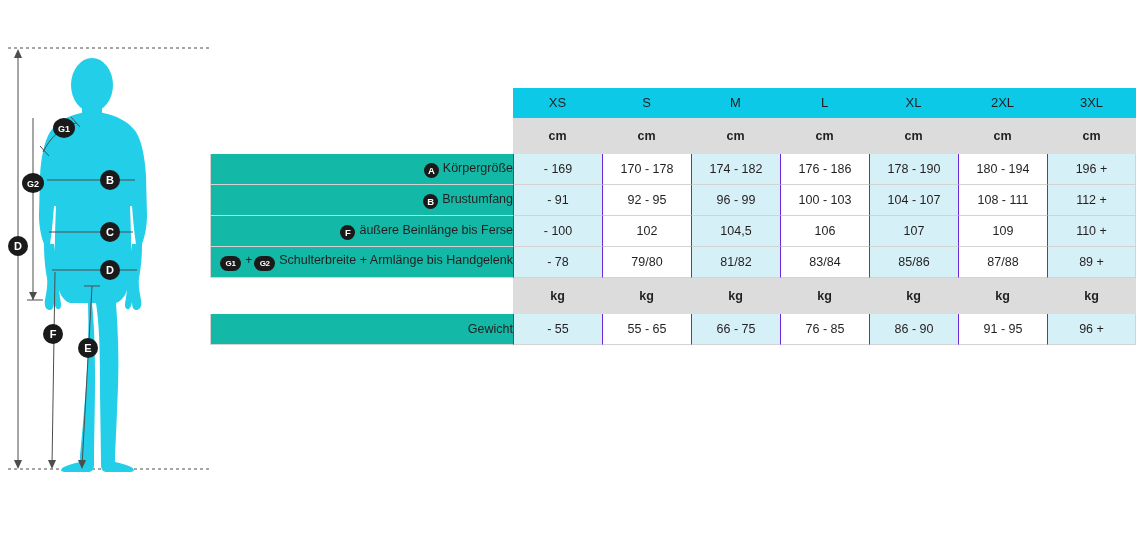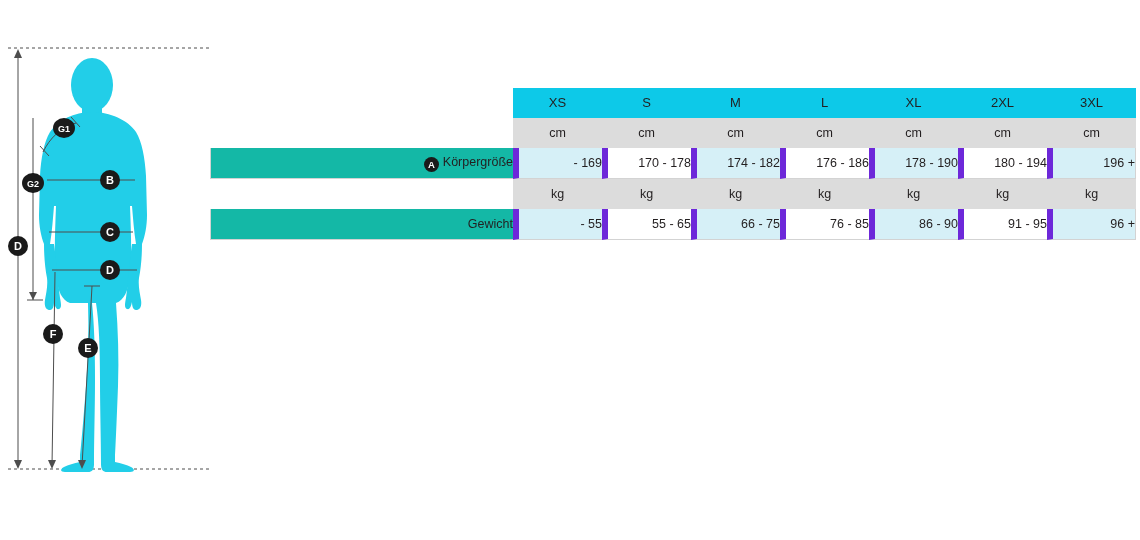--- a/index.html
+++ b/index.html
@@ -36,24 +36,24 @@
     color: #231f20;
     white-space: nowrap;
     border-left: 1px solid #d3d3d3;
   }
   .lbl-head { border-left: none; background: #ffffff; }
   .lbl-col.plain { background: #14b8a6; }
 
   
   .vcell {
     width: 89px;
-    text-align: right;
+    text-align: center;
     font-size: 12.5px;
     color: #231f20;
-    border-left: 6px solid #6d28d9;
+    border-left: 1px solid #6d28d9;
   }
   .vcell.last { border-right: 1px solid #d3d3d3; }
 
   tr.datarow td { height: 31px; border-bottom: 1px solid #d3d3d3; }
   tr.datarow:first-of-type td { border-top: 1px solid #d3d3d3; }
 
   
   tr.sizehead td { height: 30px; border: none; }
   .size-cell {
     background: #0dc9e8;
@@ -61,21 +61,21 @@
     text-align: center;
     font-size: 13px;
     height: 30px;
     width: 89px;
     border-left: 3px solid #ffffff;
     border-right: 3px solid #ffffff;
   }
   .size-cell-inner { display: block; line-height: 30px; }
 
   
-  tr.unitrow td { height: 30px; border: none; }
+  tr.unitrow td { height: 36px; border: none; font-weight: bold; }
   .unit-cell {
     background: #dcdcdc;
     text-align: center;
     font-size: 12.5px;
     height: 30px;
     width: 89px;
     border-left: 3px solid #ffffff;
     border-right: 3px solid #ffffff;
   }
   .unit-cell-inner { display: block; line-height: 30px; }
@@ -309,25 +309,61 @@
         </td>
         <td class="vcell tint">- 169</td>
         <td class="vcell notint">170 - 178</td>
         <td class="vcell tint">174 - 182</td>
         <td class="vcell notint">176 - 186</td>
         <td class="vcell tint">178 - 190</td>
         <td class="vcell notint">180 - 194</td>
         <td class="vcell tint last">196 +</td>
       </tr>
 
-
-
-
-
-
+      <tr class="datarow">
+        <td class="lbl-col plain">
+          <span class="badge">B</span><span>Brustumfang</span>
+        </td>
+        <td class="vcell tint">- 91</td>
+        <td class="vcell notint">92 - 95</td>
+        <td class="vcell tint">96 - 99</td>
+        <td class="vcell notint">100 - 103</td>
+        <td class="vcell tint">104 - 107</td>
+        <td class="vcell notint">108 - 111</td>
+        <td class="vcell tint last">112 +</td>
+      </tr>
+
+
+
+
+      <tr class="datarow">
+        <td class="lbl-col plain">
+          <span class="badge">F</span><span>äußere Beinlänge bis Ferse</span>
+        </td>
+        <td class="vcell tint">- 100</td>
+        <td class="vcell notint">102</td>
+        <td class="vcell tint">104,5</td>
+        <td class="vcell notint">106</td>
+        <td class="vcell tint">107</td>
+        <td class="vcell notint">109</td>
+        <td class="vcell tint last">110 +</td>
+      </tr>
+
+      <tr class="datarow">
+        <td class="lbl-col plain">
+          <span class="badge wide">G1</span><span class="plus-sep">+</span><span class="badge wide">G2</span><span>Schulterbreite + Armlänge bis Handgelenk</span>
+        </td>
+        <td class="vcell tint">- 78</td>
+        <td class="vcell notint">79/80</td>
+        <td class="vcell tint">81/82</td>
+        <td class="vcell notint">83/84</td>
+        <td class="vcell tint">85/86</td>
+        <td class="vcell notint">87/88</td>
+        <td class="vcell tint last">89 +</td>
+      </tr>
 
       <tr class="unitrow">
         <td class="lbl-col unit-spacer"></td>
         <td class="unit-cell">
             <span class="unit-cell-inner">kg</span>
           </td>
         <td class="unit-cell">
             <span class="unit-cell-inner">kg</span>
           </td>
         <td class="unit-cell">

